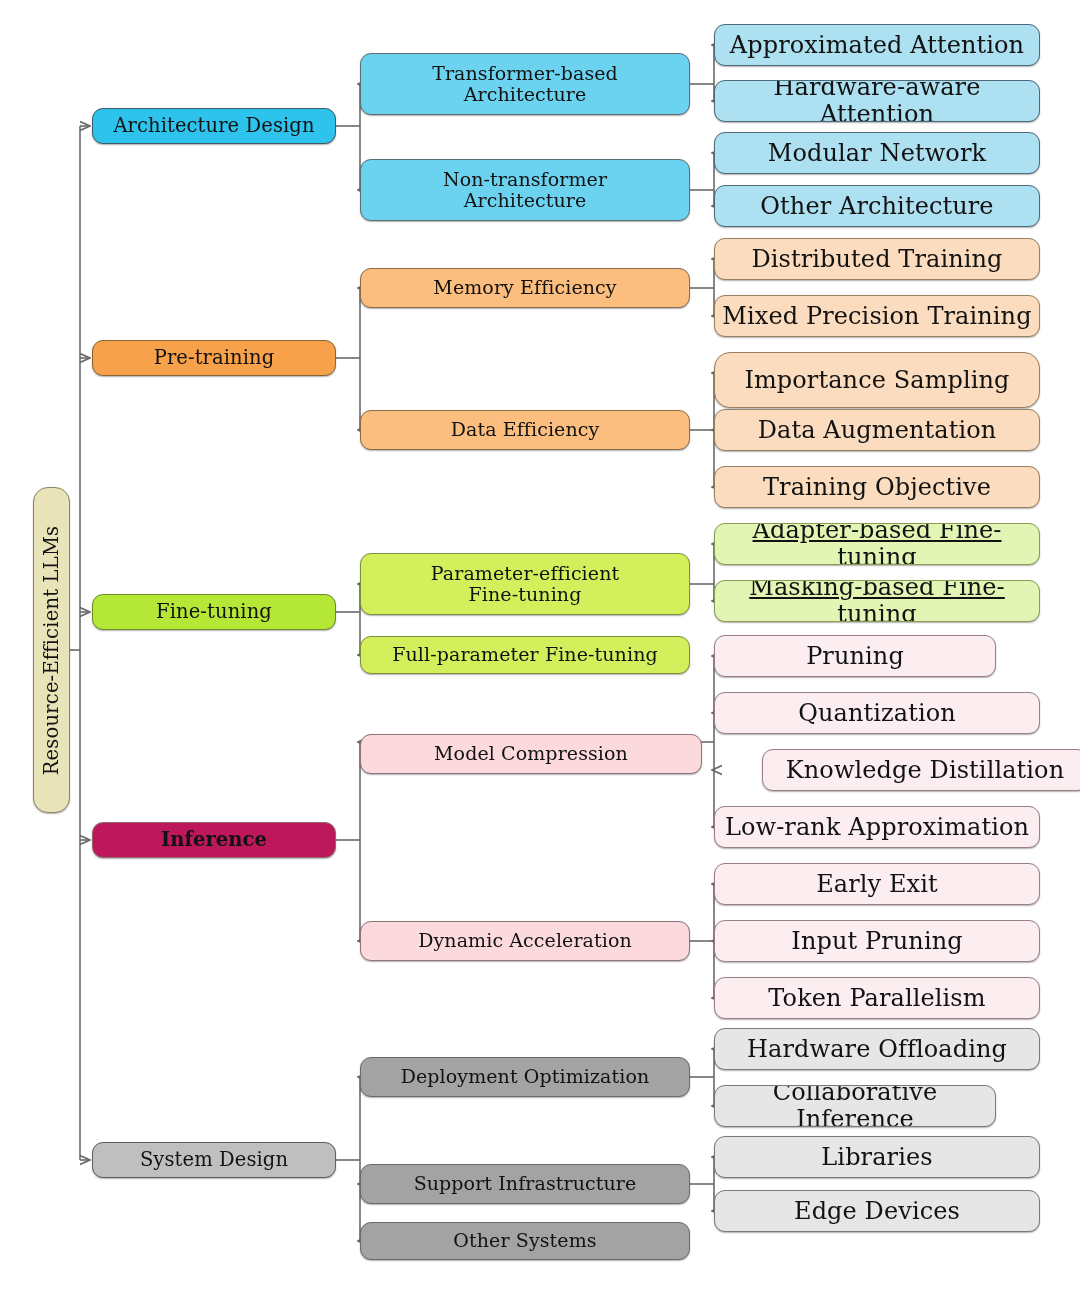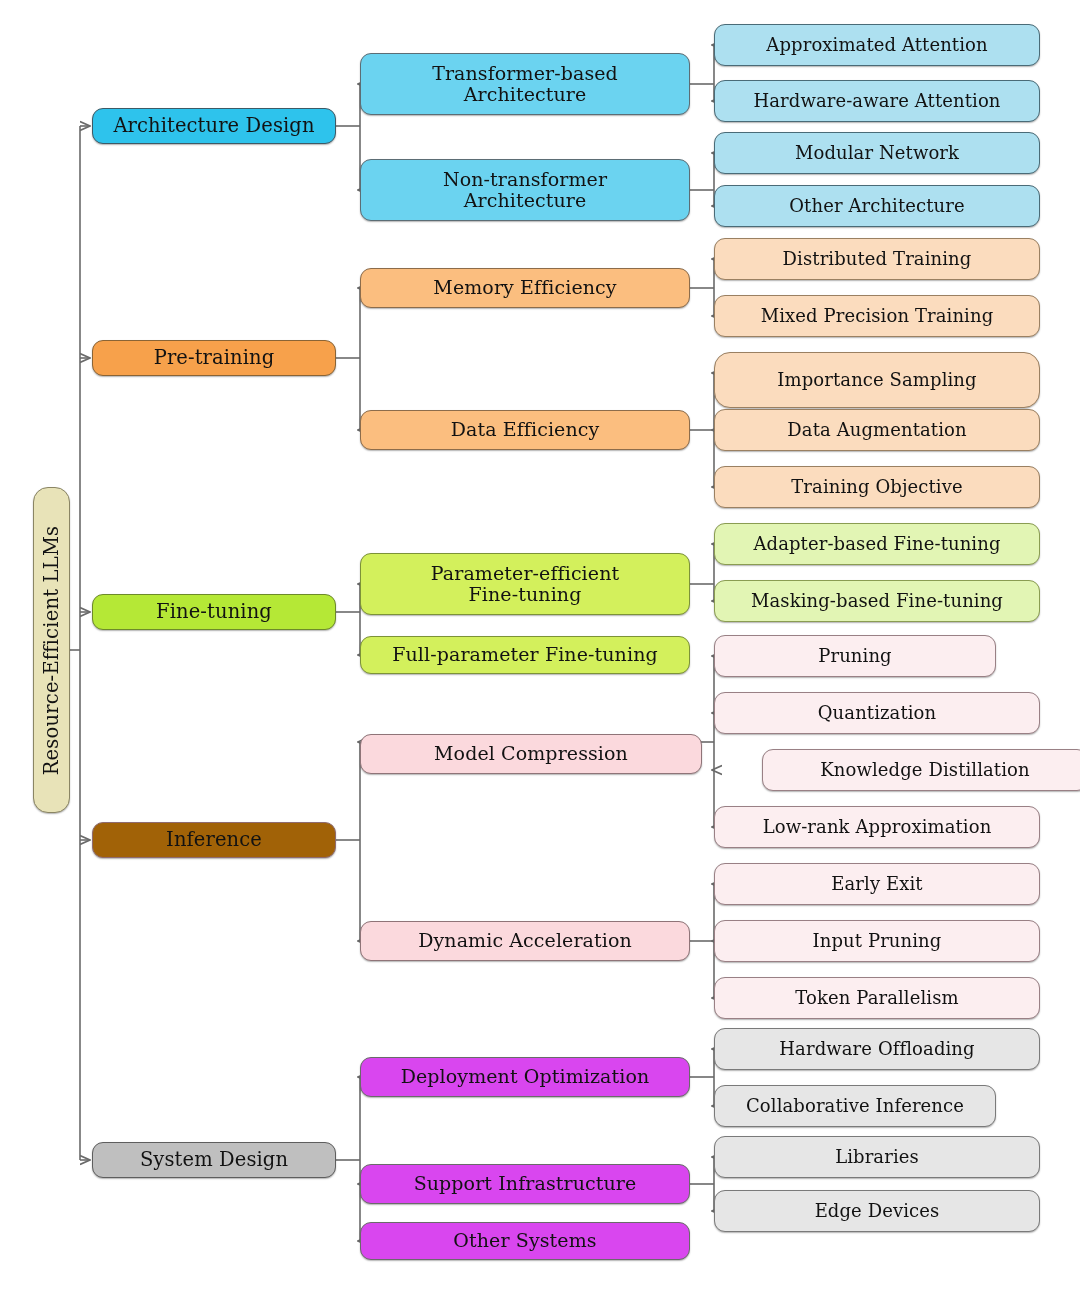--- a/index.html
+++ b/index.html
@@ -32,21 +32,21 @@
     border-radius:11px;
     line-height:1.12;
     letter-spacing:.1px;
     box-shadow:0 1px 1.5px rgba(0,0,0,.30);
     white-space:pre-line;
     padding:0 5px;
     overflow:hidden;
   }
   .lvl1{ font-size:19.5px; }
   .lvl2{ font-size:19px; }
-  .lvl3{ font-size:18px; }
+  .lvl3{ font-size:24px; }
 
   
   .root{
     position:absolute;
     box-sizing:border-box;
     border:1.3px solid #8a8564;
     border-radius:15px;
     background:#e8e3b8;
     box-shadow:0 1px 1.5px rgba(0,0,0,.30);
     display:flex;
@@ -64,28 +64,28 @@
   .c-blue1{background:#2ec3ec;border-color:#3d5a66;}
   .c-blue2{background:#6bd3f0;border-color:#5c6d75;}
   .c-blue3{background:#ade0f0;border-color:#4a6b77;}
 
   .c-or1{background:#f7a14b;border-color:#8a6435;}
   .c-or2{background:#fbbe7f;border-color:#8c6c4b;}
   .c-or3{background:#fbdcbe;border-color:#9a8062;}
 
   .c-gr1{background:#b5e836;border-color:#6d8a2a;}
   .c-gr2{background:#d3f05c;border-color:#7c9238;}
-  .c-gr3{background:#e2f5b4;border-color:#8a9c52;}
-
-  .c-pk1{background:#a16207;border-color:#8f6b70;}
+  .c-gr3{background:#e2f5b4;border-color:#8a9c52;text-decoration:underline;}
+
+  .c-pk1{background:#be185d;border-color:#8f6b70;font-weight:bold;}
   .c-pk2{background:#fbd9dd;border-color:#8f7478;}
   .c-pk3{background:#fceef0;border-color:#998085;}
 
   .c-gy1{background:#bfbfbf;border-color:#5e5e5e;}
-  .c-gy2{background:#d946ef;border-color:#6a6a6a;}
+  .c-gy2{background:#a3a3a3;border-color:#6a6a6a;}
   .c-gy3{background:#e6e6e6;border-color:#7a7a7a;}
 
   .caption{
     position:absolute;
     left:30px;
     top:1266px;
     width:1020px;
     font-size:20.5px;
     color:#1a1a1a;
     letter-spacing:.1px;

